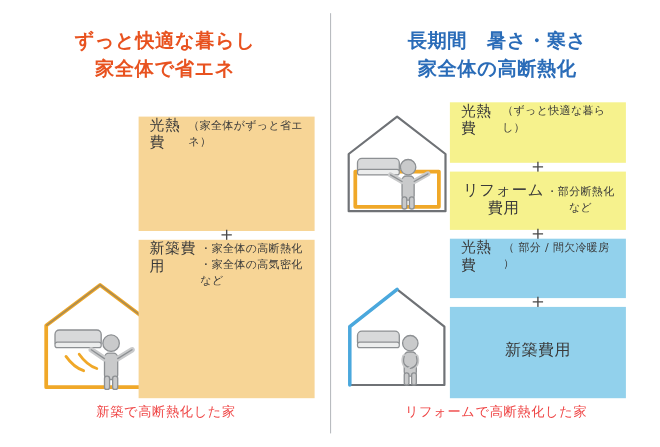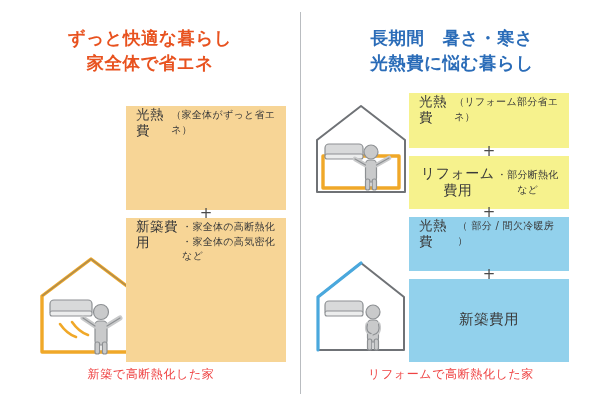--- a/index.html
+++ b/index.html
@@ -185,21 +185,21 @@
     <div class="cost-box c-orange align-left" style="top:112px; height:144px;">
       <div class="box-title">新築費用</div>
       <div class="box-sub">・家全体の高断熱化
 ・家全体の高気密化など</div>
     </div>
   </div>
 
   <div class="caption caption-left">新築で高断熱化した家</div>
 
   <div class="title title-right">長期間　暑さ・寒さ
-光熱費に悩む暮らし</div>
+家全体の高断熱化</div>
 
   <div class="house house-r-top">
     <svg viewBox="0 0 96 96" width="96" height="96" xmlns="http://www.w3.org/2000/svg">
       <path d="M4 40 L48 6 L92 40 L92 92 L4 92 Z" fill="#ffffff" stroke="#6f7276" stroke-width="2" stroke-linejoin="round" stroke-linecap="round"></path>
 
       <rect x="10" y="56" width="76" height="32" fill="none" stroke="#f0a828" stroke-width="3.4" stroke-linejoin="round"></rect>
 
       <g>
         <rect x="12" y="44" width="38" height="14" rx="4" ry="4" fill="#d8d9da" stroke="#8d9093" stroke-width="1.2"></rect>
         <rect x="12" y="54" width="38" height="5" rx="2" ry="2" fill="#eceded" stroke="#8d9093" stroke-width="1.1"></rect>
@@ -238,21 +238,21 @@
         <path d="M65.5 69 Q68 78 60 80" stroke-width="1.1" stroke="#8d9093" fill="none"></path>
         <rect x="54.5" y="84" width="4.3" height="11" rx="2" ry="2"></rect>
         <rect x="61.2" y="84" width="4.3" height="11" rx="2" ry="2"></rect>
       </g>
     </svg>
   </div>
 
   <div class="stack stack-right">
     <div class="cost-box c-yellow align-left" style="top:0px; height:55px;">
       <div class="box-title">光熱費</div>
-      <div class="box-sub">（リフォーム部分省エネ）</div>
+      <div class="box-sub">（ずっと快適な暮らし）</div>
     </div>
 
     <div class="plus" style="top:51px;">+</div>
 
     <div class="cost-box c-yellow align-center" style="top:63px; height:53px;">
       <div class="box-title mid">リフォーム費用</div>
       <div class="box-sub">・部分断熱化など</div>
     </div>
 
     <div class="plus" style="top:112px;">+</div>

